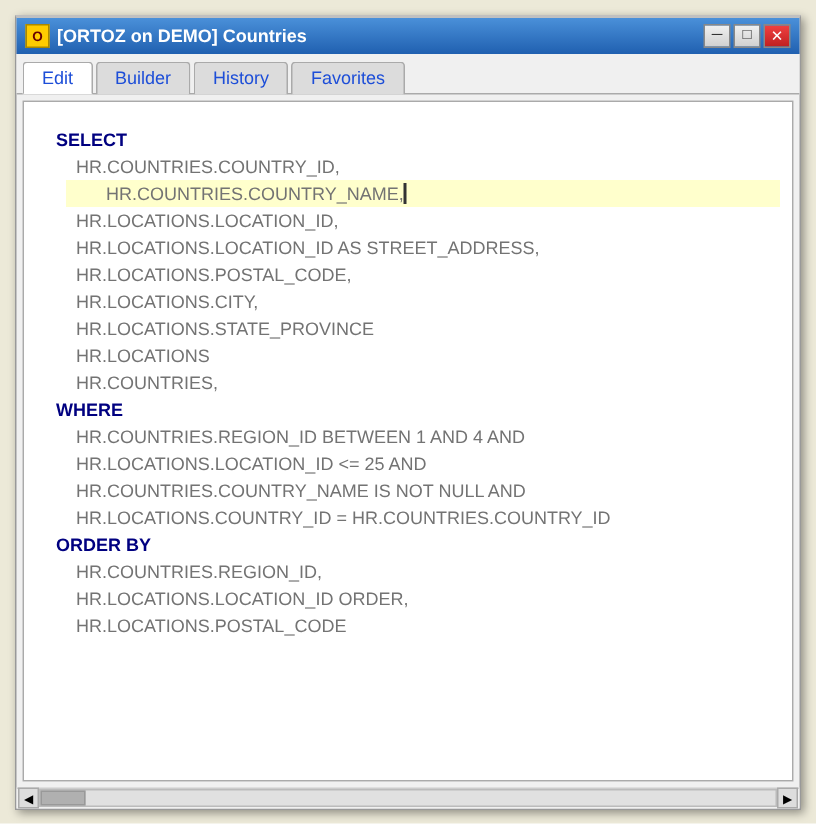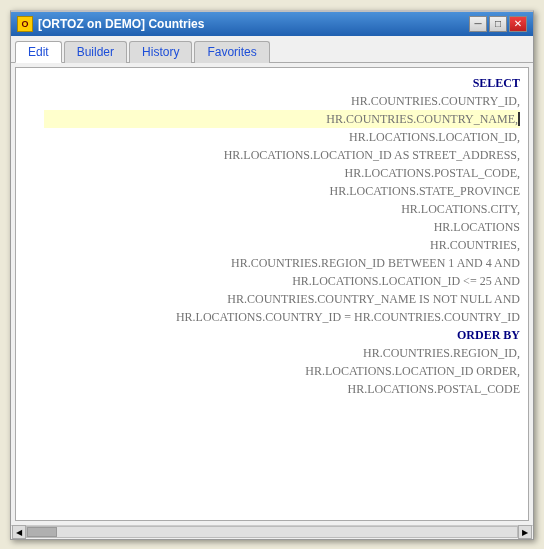--- a/index.html
+++ b/index.html
@@ -108,25 +108,24 @@
       border: 1px solid #aaa;
       margin: 4px;
       overflow: hidden;
       display: flex;
       flex-direction: column;
     }
     .editor-scroll {
       flex: 1;
       overflow-y: auto;
       overflow-x: auto;
-      padding: 6px 8px;
-      font-family: Liberation Serif, serif;
+      padding: 16px 8px;
+      font-family: Liberation Sans, sans-serif;
       font-size: 12px;
       line-height: 1.5;
-      text-align: right;
     }
     .editor-scroll::-webkit-scrollbar {
       width: 12px;
       height: 12px;
     }
     .editor-scroll::-webkit-scrollbar-track {
       background: #f0f0f0;
     }
     .editor-scroll::-webkit-scrollbar-thumb {
       background: #b0b0b0;
@@ -205,24 +204,25 @@
   </div>
 
   <div class="editor-area">
     <div class="editor-scroll" id="sql-editor">
     <span class="sql-line">    <span class="kw">SELECT</span></span>
         <span class="sql-line">        <span class="plain">HR.COUNTRIES.COUNTRY_ID,</span></span>
         <span class="sql-line highlight-line">        <span class="plain">HR.COUNTRIES.COUNTRY_NAME,</span><span style="border-right: 2px solid rgb(51, 51, 51); margin-left: 0px;"></span></span>
         <span class="sql-line">        <span class="plain">HR.LOCATIONS.LOCATION_ID,</span></span>
         <span class="sql-line">        <span class="plain">HR.LOCATIONS.LOCATION_ID AS STREET_ADDRESS,</span></span>
         <span class="sql-line">        <span class="plain">HR.LOCATIONS.POSTAL_CODE,</span></span>
+        <span class="sql-line">        <span class="plain">HR.LOCATIONS.CITY,</span></span>
         <span class="sql-line">        <span class="plain">HR.LOCATIONS.STATE_PROVINCE</span></span>
-        <span class="sql-line">        <span class="plain">HR.LOCATIONS.CITY,</span></span>
         <span class="sql-line">        <span class="plain">HR.LOCATIONS</span></span>
         <span class="sql-line">        <span class="plain">HR.COUNTRIES,</span></span>
+        <span class="sql-line">    <span class="kw">WHERE</span></span>
         <span class="sql-line">        <span class="plain">HR.COUNTRIES.REGION_ID BETWEEN 1 AND 4 AND</span></span>
         <span class="sql-line">        <span class="plain">HR.LOCATIONS.LOCATION_ID &lt;= 25 AND</span></span>
         <span class="sql-line">        <span class="plain">HR.COUNTRIES.COUNTRY_NAME IS NOT NULL AND</span></span>
         <span class="sql-line">        <span class="plain">HR.LOCATIONS.COUNTRY_ID = HR.COUNTRIES.COUNTRY_ID</span></span>
         <span class="sql-line">    <span class="kw">ORDER BY</span></span>
         <span class="sql-line">        <span class="plain">HR.COUNTRIES.REGION_ID,</span></span>
         <span class="sql-line">        <span class="plain">HR.LOCATIONS.LOCATION_ID ORDER,</span></span>
         <span class="sql-line">        <span class="plain">HR.LOCATIONS.POSTAL_CODE</span></span>
       </div>
   </div>

